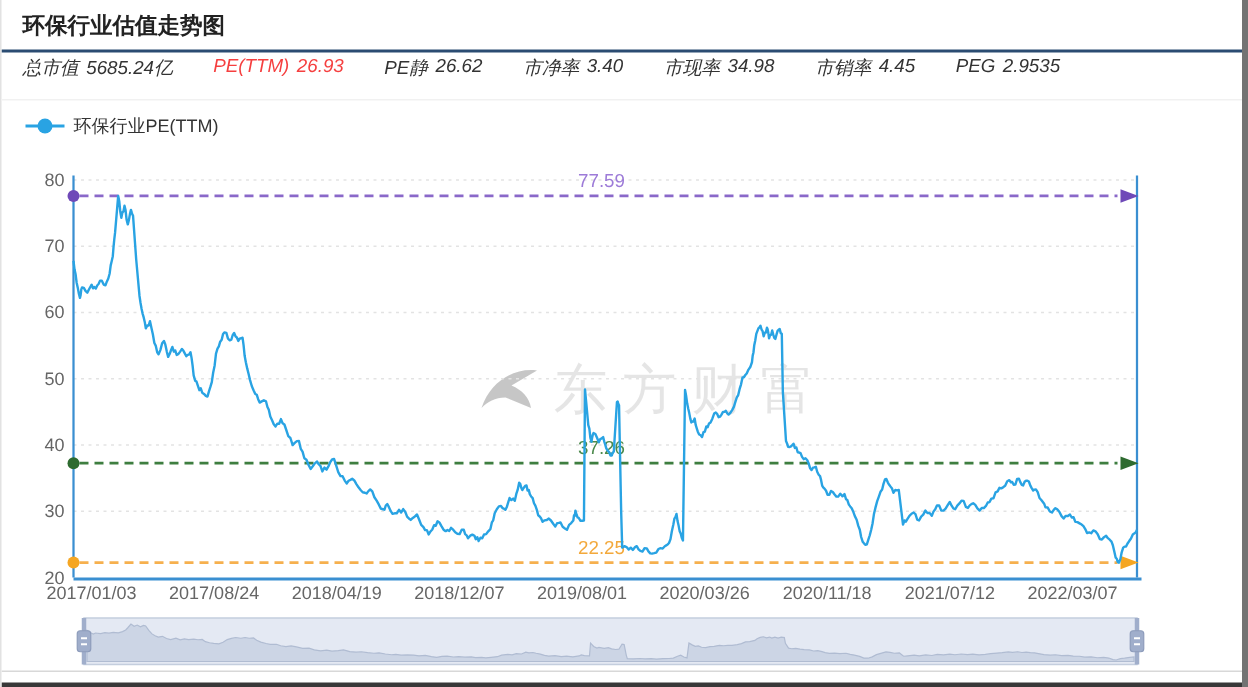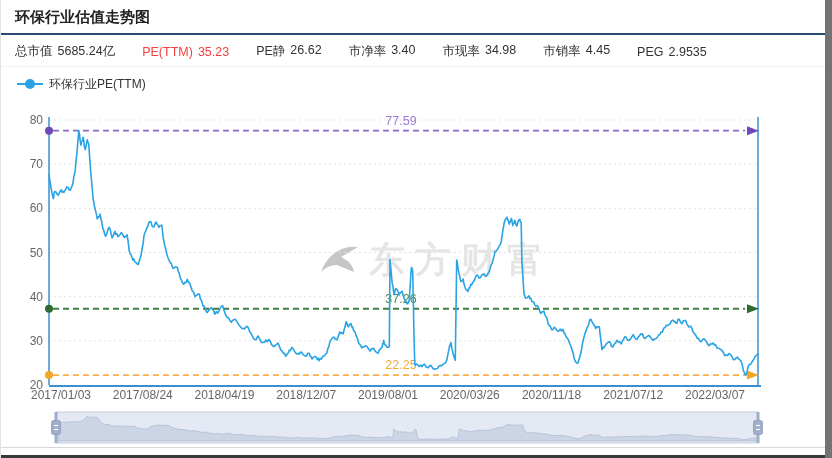--- a/index.html
+++ b/index.html
@@ -1,37 +1,37 @@
 <!DOCTYPE html>
 <html style="--series: #29a3e3; --max: #8a68c9; --avg: #3e7e40; --min: #f6b04e; --hl: #f53f3f;"><head>
 <meta charset="utf-8">
 <style>
   html,body{margin:0;padding:0;background:#fff;}
   body{font-family:"Liberation Sans","DejaVu Sans",sans-serif;}
   .page{position:relative;width:832px;height:458px;background:#fff;overflow:hidden;
-        border-left:1px solid #e2e2e2;border-right:7px solid #737373;box-sizing:border-box;}
+        border-left:1px solid #e2e2e2;border-right:4px solid #737373;box-sizing:border-box;}
   .title-bar{position:absolute;top:0;left:0;right:0;height:33px;border-bottom:2px solid #2b4c72;}
   .page-title{position:absolute;left:14px;top:8px;font-size:15px;font-weight:bold;color:#222;}
-  .stats-bar{position:absolute;top:37px;left:0;right:0;height:30px;display:flex;align-items:center;
-             padding:0 14px;gap:27px;font-size:12.5px;color:#333;border-bottom:1px solid #f1f1f1;box-sizing:border-box;white-space:nowrap;}
+  .stats-bar{position:absolute;top:37px;left:0;right:0;height:30px;display:flex;align-items:flex-start;
+             padding:0 14px;gap:27px;font-size:12.5px;color:#333;border-bottom:1px solid #f1f1f1;box-sizing:border-box;white-space:nowrap;font-style:italic;}
   .stat-item{display:flex;gap:5px;}
   .stat-item.hl{color:var(--hl,#f53f3f);}
   .legend-row{position:absolute;top:70px;left:0;right:0;height:28px;display:flex;justify-content:space-between;
               align-items:center;padding:0 16px;font-size:12px;color:#333;}
   .legend-left,.legend-right{display:flex;align-items:center;gap:24px;}
   .legend-item{display:flex;align-items:center;gap:6px;cursor:pointer;}
   .lmark{position:relative;width:26px;height:10px;display:inline-block;}
   .lline{position:absolute;top:4px;left:0;width:26px;height:2px;background:var(--series);}
   .ldot{position:absolute;top:0;left:8px;width:10px;height:10px;border-radius:50%;background:var(--series);}
   .dashmark{display:inline-block;width:28px;height:0;border-top:2px dashed #999;}
   .dash-max{border-color:var(--max);}
   .dash-avg{border-color:var(--avg);}
   .dash-min{border-color:var(--min);}
   .watermark{position:absolute;left:318px;top:236px;display:flex;align-items:center;gap:10px;
-             color:rgba(0,0,0,0.10);font-size:36px;font-weight:bold;letter-spacing:10px;pointer-events:none;}
+             color:rgba(0,0,0,0.10);font-size:36px;font-weight:normal;letter-spacing:10px;pointer-events:none;}
   .watermark svg{opacity:0.55;}
   #chart-svg{position:absolute;left:0;top:100px;width:832px;height:310px;}
   #slider-svg{position:absolute;left:0;top:408px;width:832px;height:40px;}
   .divider{position:absolute;left:0;right:0;top:447px;height:1px;background:#d8d8d8;}
   .bottom-bar{position:absolute;left:0;right:0;bottom:0;height:3px;background:#383838;}
   text{font-family:"Liberation Sans","DejaVu Sans",sans-serif;}
 </style>
 </head>
 <body>
 
@@ -40,21 +40,21 @@
     <div class="page-title">环保行业估值走势图</div>
   </div>
 
   <div class="stats-bar">
       <div class="stat-item">
         <span>总市值</span>
         <span>5685.24亿</span>
       </div>
       <div class="stat-item hl">
         <span>PE(TTM)</span>
-        <span>35.23</span>
+        <span>26.93</span>
       </div>
       <div class="stat-item">
         <span>PE静</span>
         <span>26.62</span>
       </div>
       <div class="stat-item">
         <span>市净率</span>
         <span>3.40</span>
       </div>
       <div class="stat-item">

